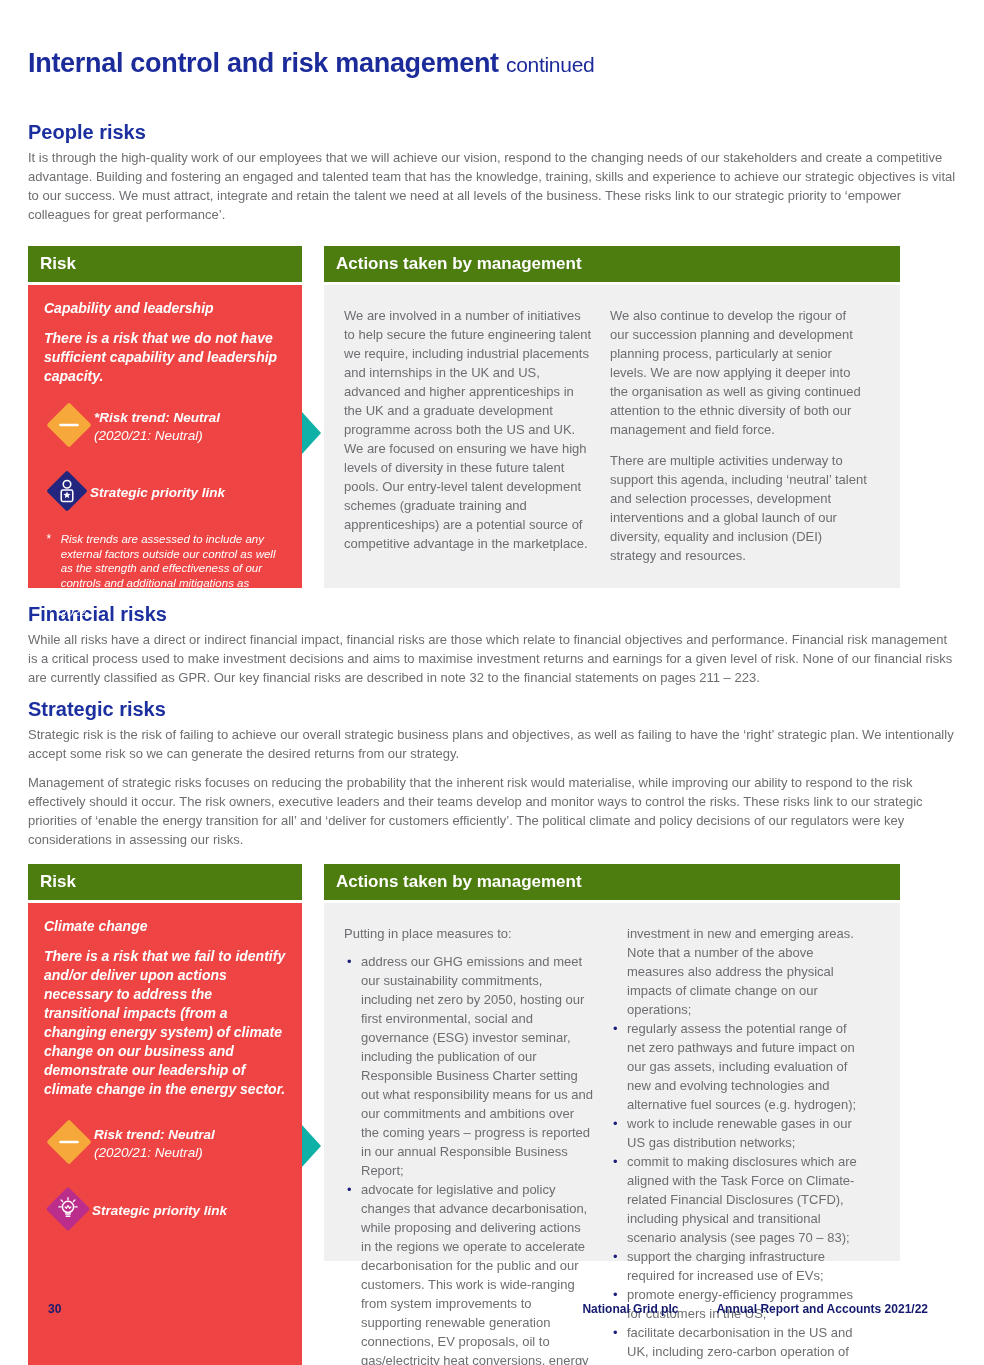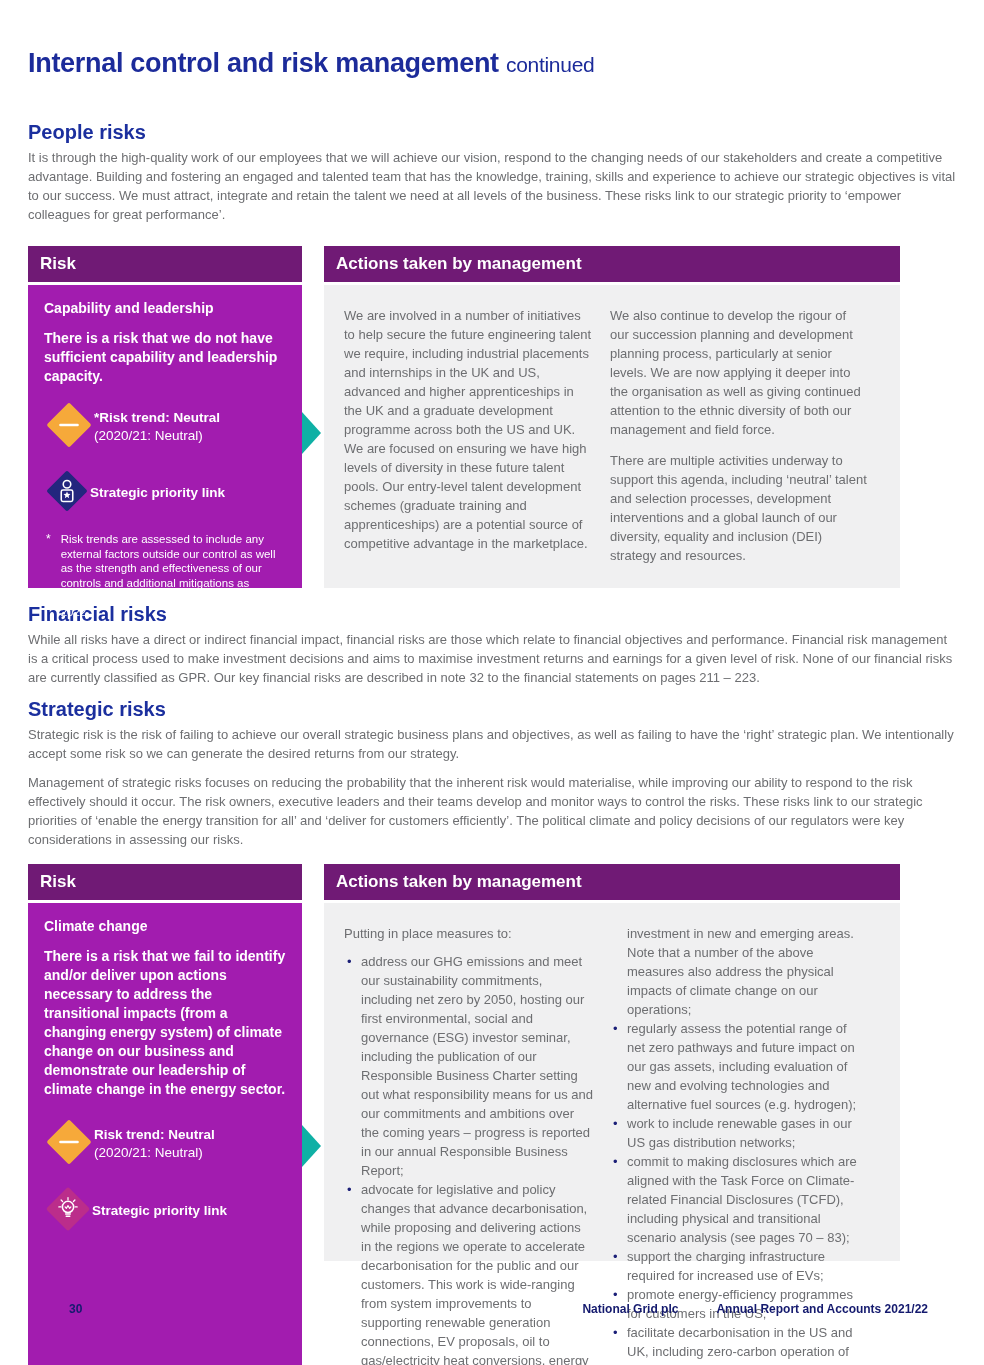--- a/index.html
+++ b/index.html
@@ -26,27 +26,27 @@
   .sec-people{margin-top:42px;}
   .sec-financial{margin-top:15px;}
   .sec-strategic{margin-top:11px;}
   .sec-strategic .sec-body + .sec-body{margin-top:10px;}
 
   
   .risk-table{display:grid;grid-template-columns:274px 576px;column-gap:22px;row-gap:3px;}
   .risk-table.t1{margin-top:22px;}
   .risk-table.t2{margin-top:15px;}
   .hdr{
-    background:#701a75;color:#ffffff;font-size:17px;font-weight:bold;
+    background:#4d7c0f;color:#ffffff;font-size:17px;font-weight:bold;
     height:36px;box-sizing:border-box;padding:8px 12px 0 12px;
   }
 
   .teal-box{
-    position:relative;background:#a21caf;box-sizing:border-box;
-    padding:15px 16px 0 16px;color:#ffffff;
+    position:relative;background:#ef4444;box-sizing:border-box;
+    padding:15px 16px 0 16px;color:#ffffff;font-style:italic;
   }
   .t1 .teal-box{height:303px;}
   .t2 .teal-box{height:562px;}
   .risk-name{font-size:14px;font-weight:bold;margin:0 0 13px 0;}
   .risk-statement{font-size:14px;font-weight:bold;line-height:19px;margin:0;}
 
   .icon-row{display:flex;align-items:center;margin-top:14px;}
   .icon-row .diamond{flex:0 0 auto;}
   .icon-label{font-size:13.5px;line-height:18px;}
   .icon-label .lbl{font-weight:bold;}
@@ -78,21 +78,21 @@
 
   .bullet-list{list-style:none;margin:9px 0 0 0;padding:0;}
   .bullet-list li{position:relative;padding-left:17px;margin:0;}
   .bullet-list li::before{
     content:"\2022";position:absolute;left:3px;top:0;color:#1b1f77;font-size:13px;
   }
   .continuation{padding-left:17px;}
 
   
   .footer{
-    position:absolute;left:69px;right:56px;top:1302px;
+    position:absolute;left:48px;right:56px;top:1302px;
     display:flex;justify-content:space-between;align-items:baseline;
     font-size:12px;font-weight:bold;color:#141a6e;
   }
   .footer .right{display:flex;gap:38px;}
 </style>
 </head>
 <body>
 
 <div class="page">
   <div class="content">

